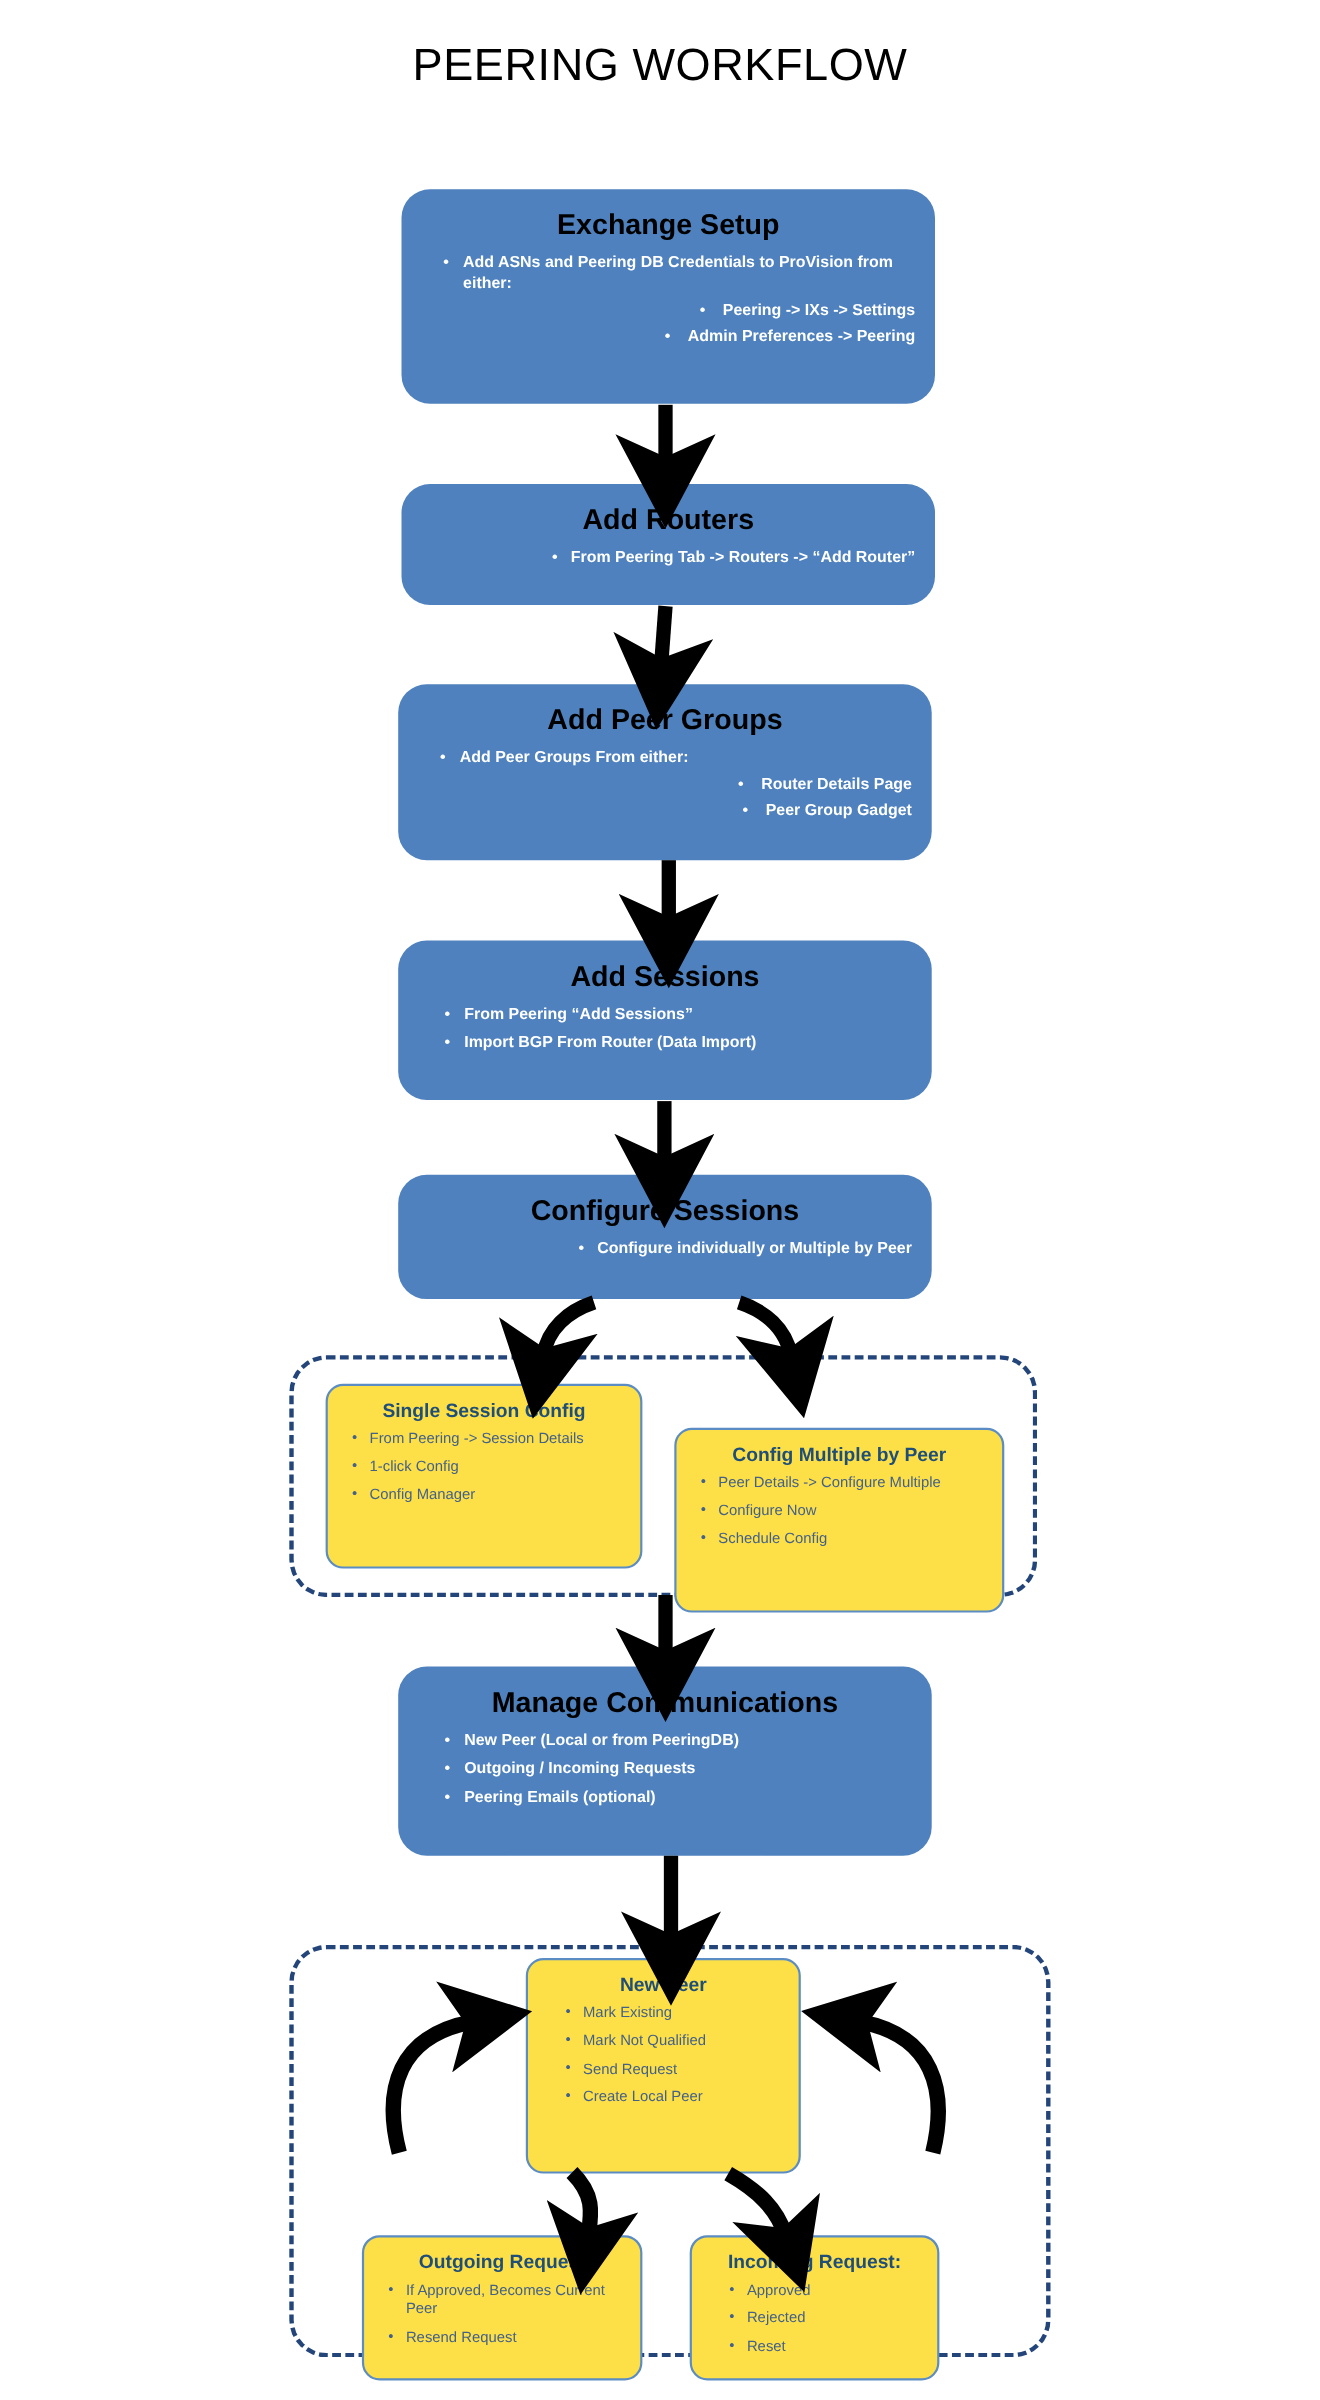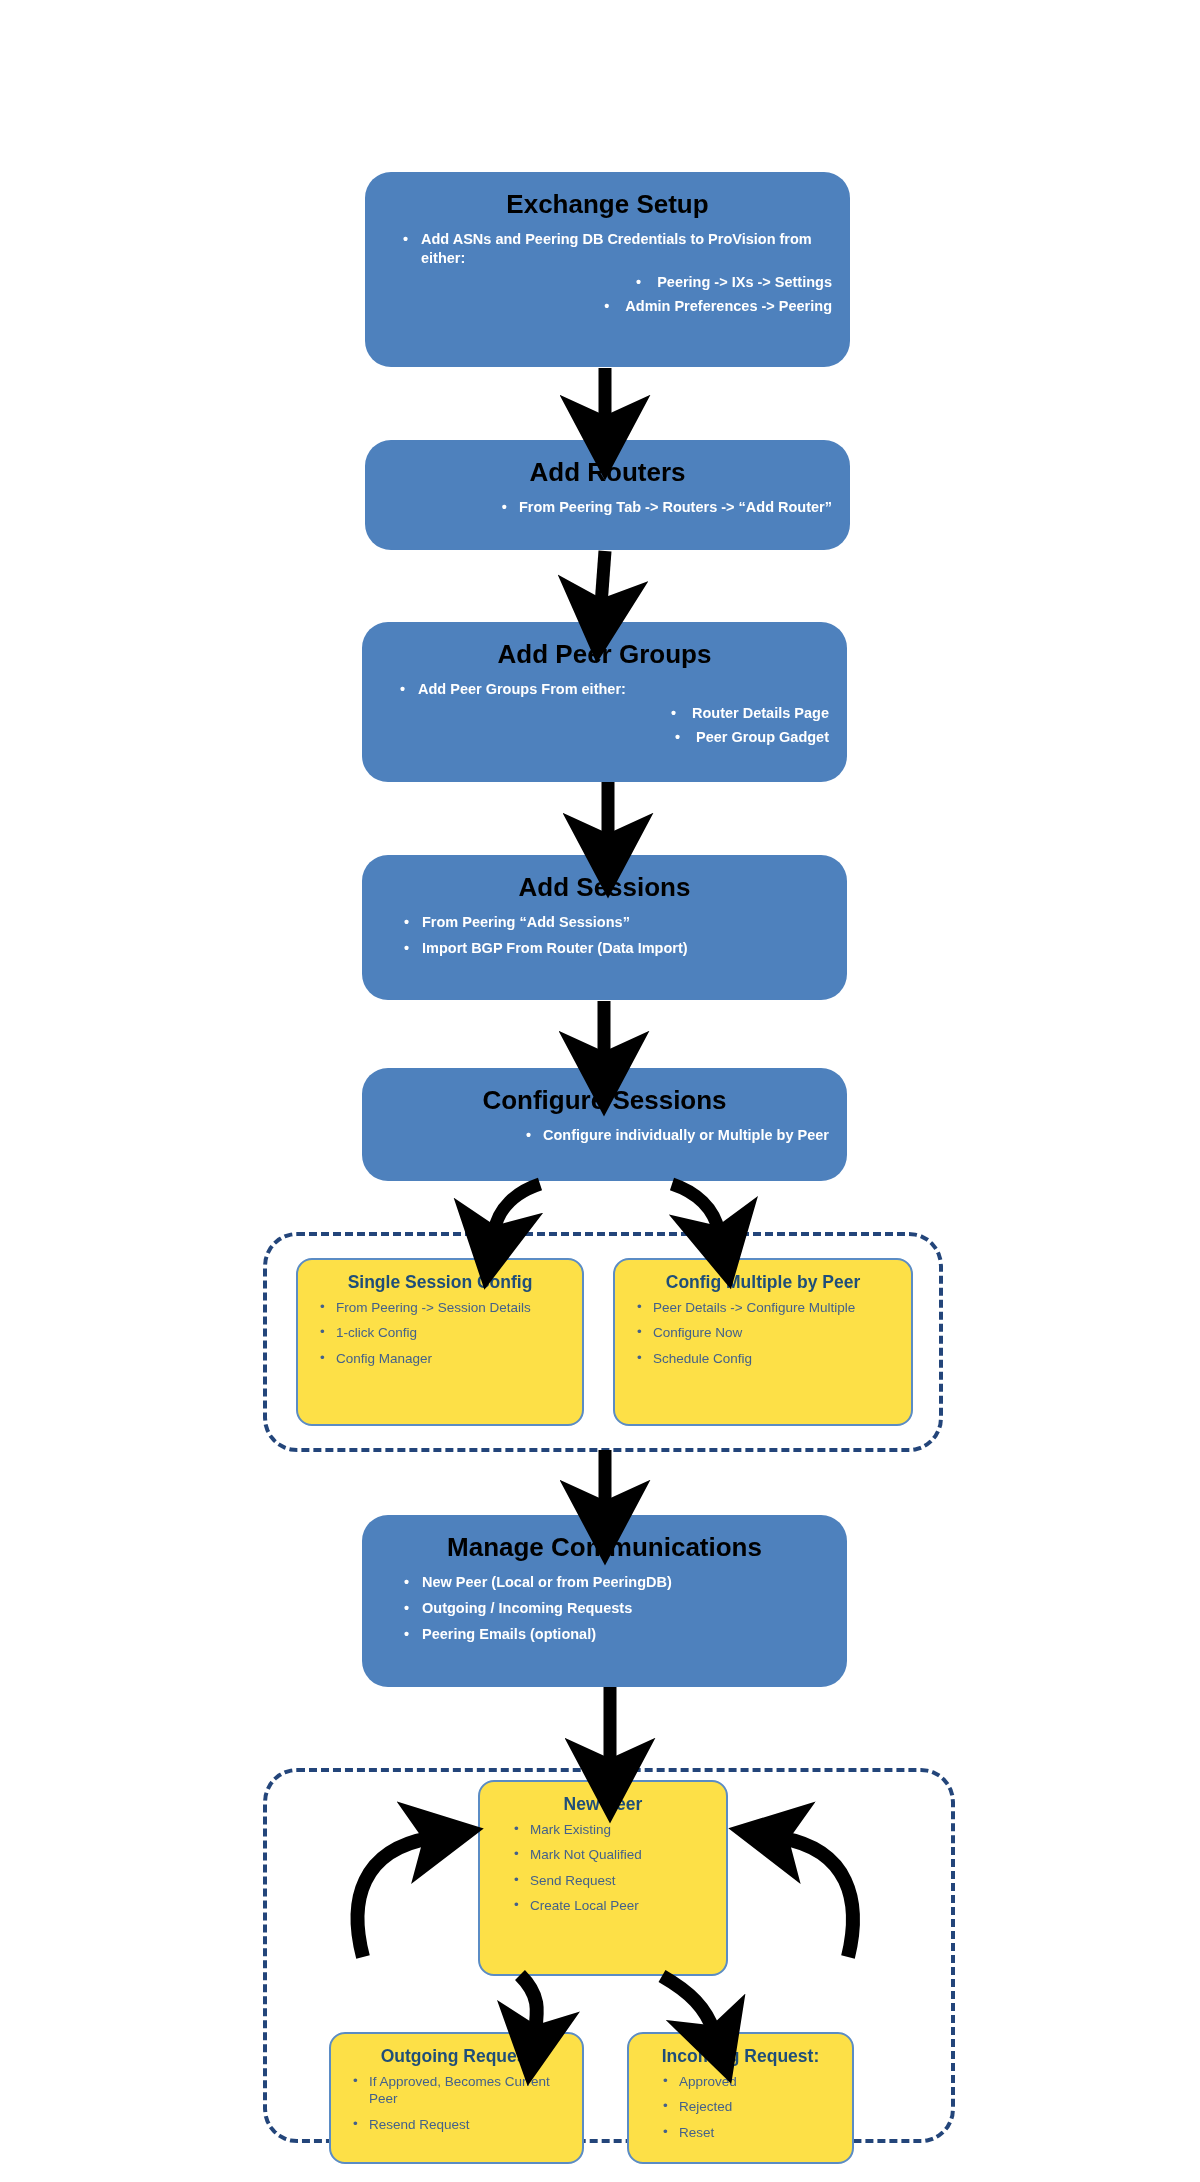--- a/index.html
+++ b/index.html
@@ -163,20 +163,21 @@
     top: -1px;
     color: #44618a;
   }
   .subbox.narrow-list ul { margin-left: 22px; }
 </style>
 </head>
 <body>
 
 <div id="canvas">
 
+  <div class="title">PEERING WORKFLOW</div>
 
   <svg class="arrow-layer" viewBox="0 0 1200 2182" xmlns="http://www.w3.org/2000/svg">
     <defs>
       <marker id="ah" markerWidth="7" markerHeight="7" refX="2.1" refY="3.5" orient="auto">
         <path d="M0,0 L6.6,3.5 L0,7 L1.6,3.5 Z" fill="#000000"></path>
       </marker>
       <marker id="ahc" markerWidth="6" markerHeight="6" refX="1.9" refY="3" orient="auto">
         <path d="M0,0 L5.8,3 L0,6 L1.4,3 Z" fill="#000000"></path>
       </marker>
     </defs>
@@ -302,21 +303,21 @@
         <span class="bul">•</span>
         <span>1-click Config</span>
       </li>
       <li>
         <span class="bul">•</span>
         <span>Config Manager</span>
       </li>
     </ul>
   </div>
 
-  <div class="subbox" style="left:613px; top:1258px; width:300px; height:168px;">
+  <div class="subbox" style="left:613px; top:1298px; width:300px; height:168px;">
     <div class="subbox-title">Config Multiple by Peer</div>
     <ul>
       <li>
         <span class="bul">•</span>
         <span>Peer Details -&gt; Configure Multiple</span>
       </li>
       <li>
         <span class="bul">•</span>
         <span>Configure Now</span>
       </li>

